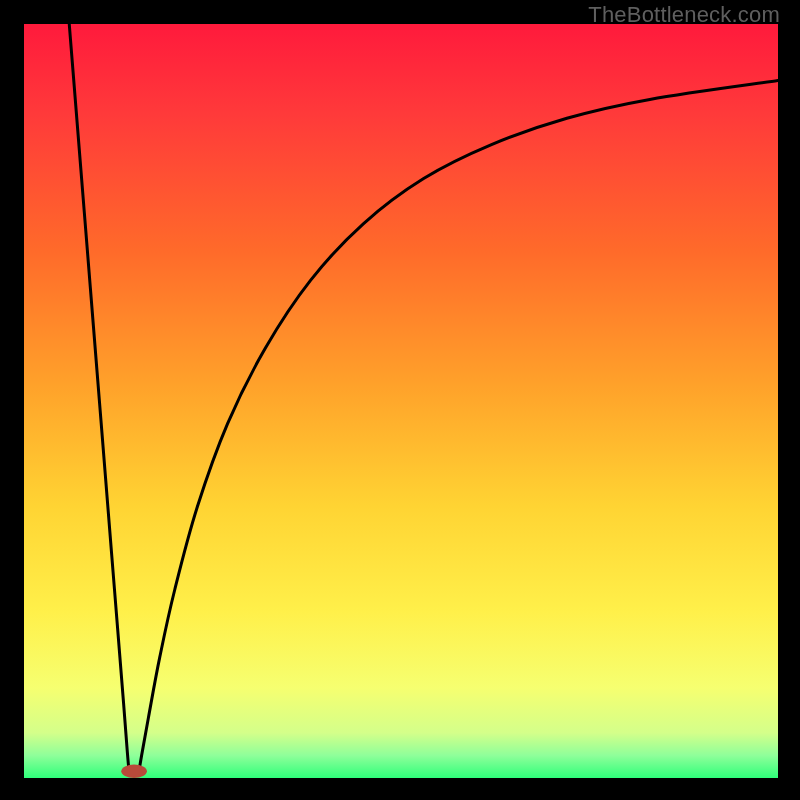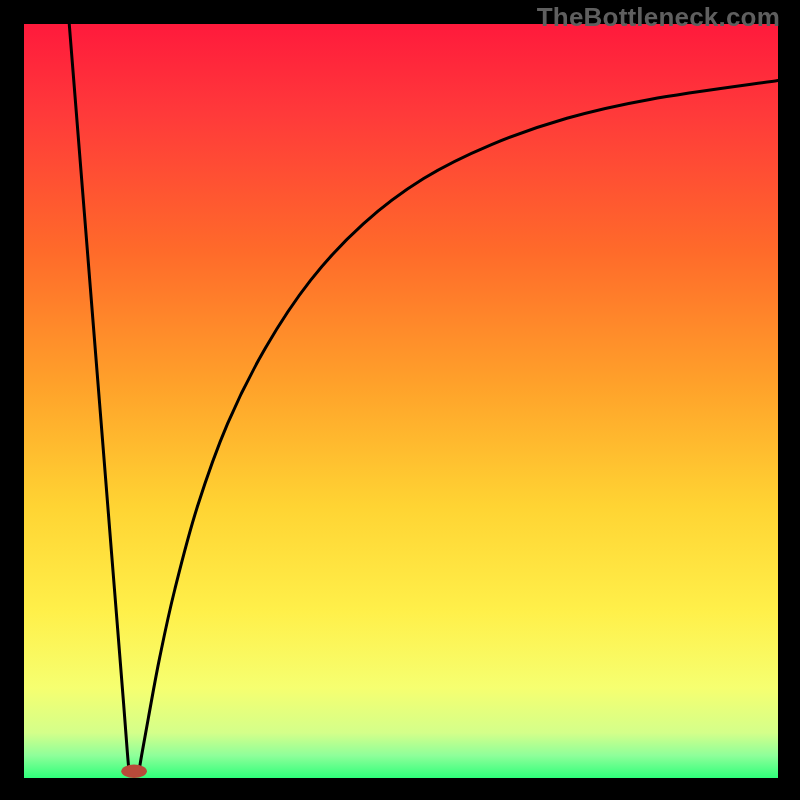--- a/index.html
+++ b/index.html
@@ -24,22 +24,22 @@
     left: 0;
     top: 0;
     width: 754px;
     height: 754px;
   }
   .watermark {
     position: absolute;
     top: 2px;
     right: 20px;
     color: #5f5f5f;
-    font-size: 26px;
-    font-weight: 700;
+    font-size: 22px;
+    font-weight: 400;
     letter-spacing: 0.2px;
     user-select: none;
   }
 </style>
 </head>
 <body>
 
 <div class="frame">
   <svg class="plot" viewBox="0 0 754 754" preserveAspectRatio="none">
     <defs>

